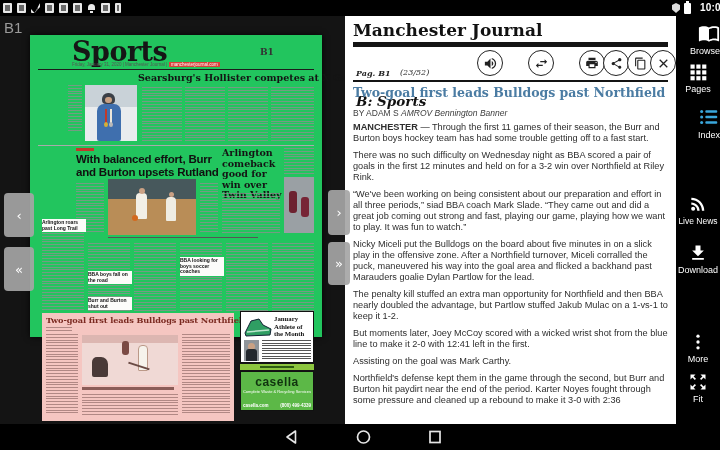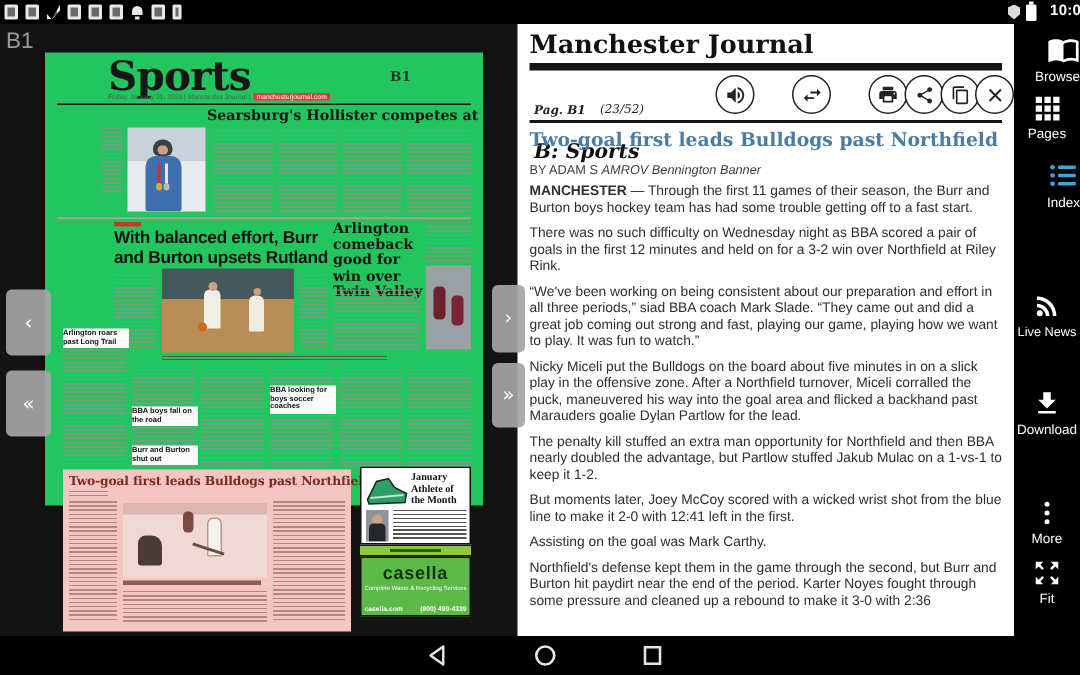--- a/index.html
+++ b/index.html
@@ -312,21 +312,21 @@
   </div>
   <div class="sb-item" style="top:178px;">
     <svg width="20" height="20" viewBox="0 0 24 24">
         <g fill="#fff">
           <circle cx="6.18" cy="17.82" r="2.4"></circle>
           <path d="M4 4.44v2.83c7.03 0 12.73 5.7 12.73 12.73h2.83c0-8.59-6.97-15.56-15.56-15.56zm0 5.66v2.83c3.9 0 7.07 3.17 7.07 7.07h2.83c0-5.47-4.43-9.9-9.9-9.9z"></path>
         </g>
       </svg>
     <span class="sb-label" style="font-size:8.5px;">Live News</span>
   </div>
-  <div class="sb-item" style="top:243px;">
+  <div class="sb-item" style="top:227px;">
     <svg width="20" height="20" viewBox="0 0 24 24">
         <path fill="#fff" d="M19 9h-4V3H9v6H5l7 7 7-7zM5 18v2h14v-2H5z"></path>
       </svg>
     <span class="sb-label">Download</span>
   </div>
   <div class="sb-item" style="top:316px;">
     <svg width="20" height="20" viewBox="0 0 24 24">
         <g fill="#fff">
           <circle cx="12" cy="5" r="2"></circle>
           <circle cx="12" cy="12" r="2"></circle>

